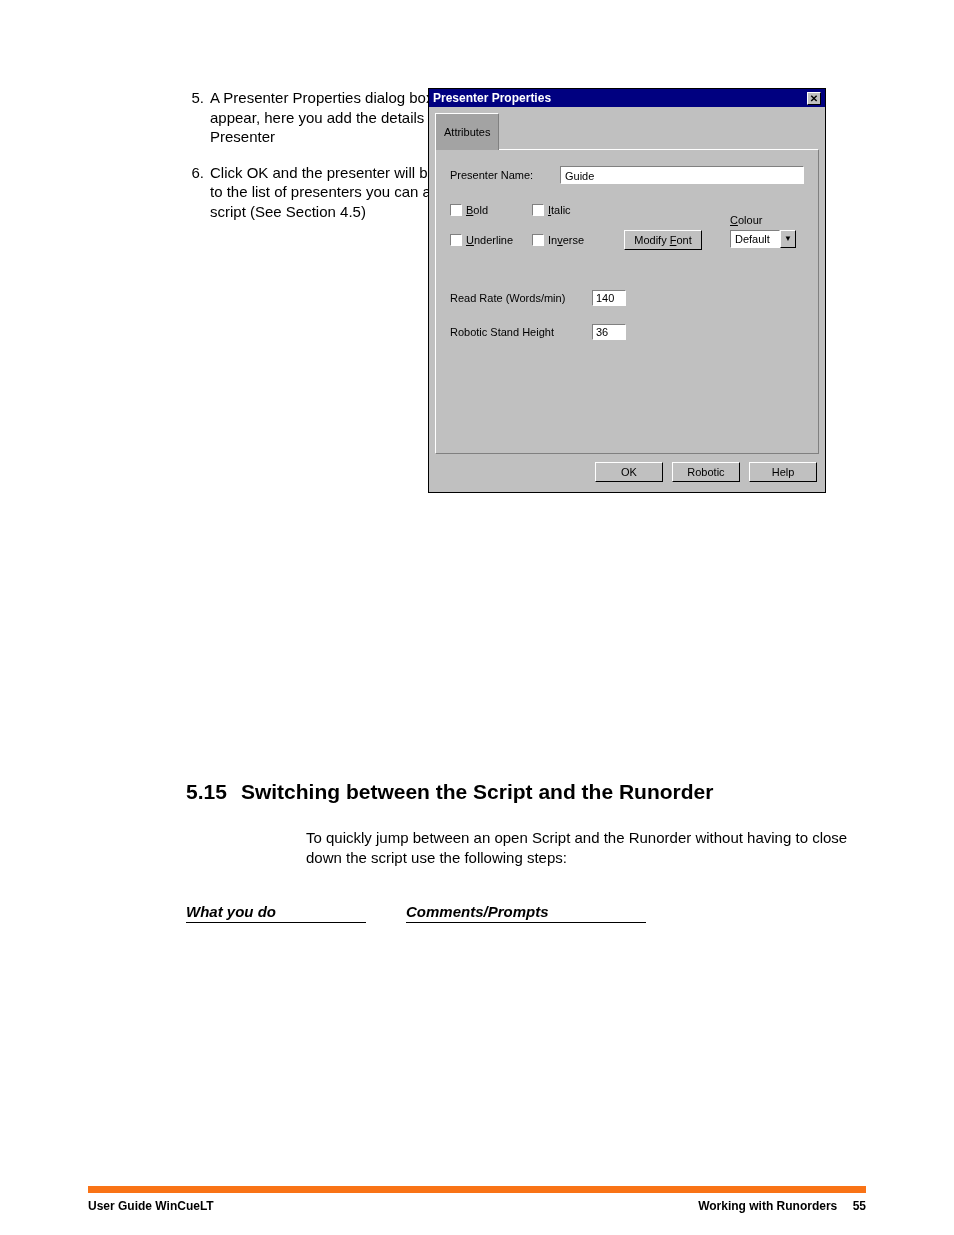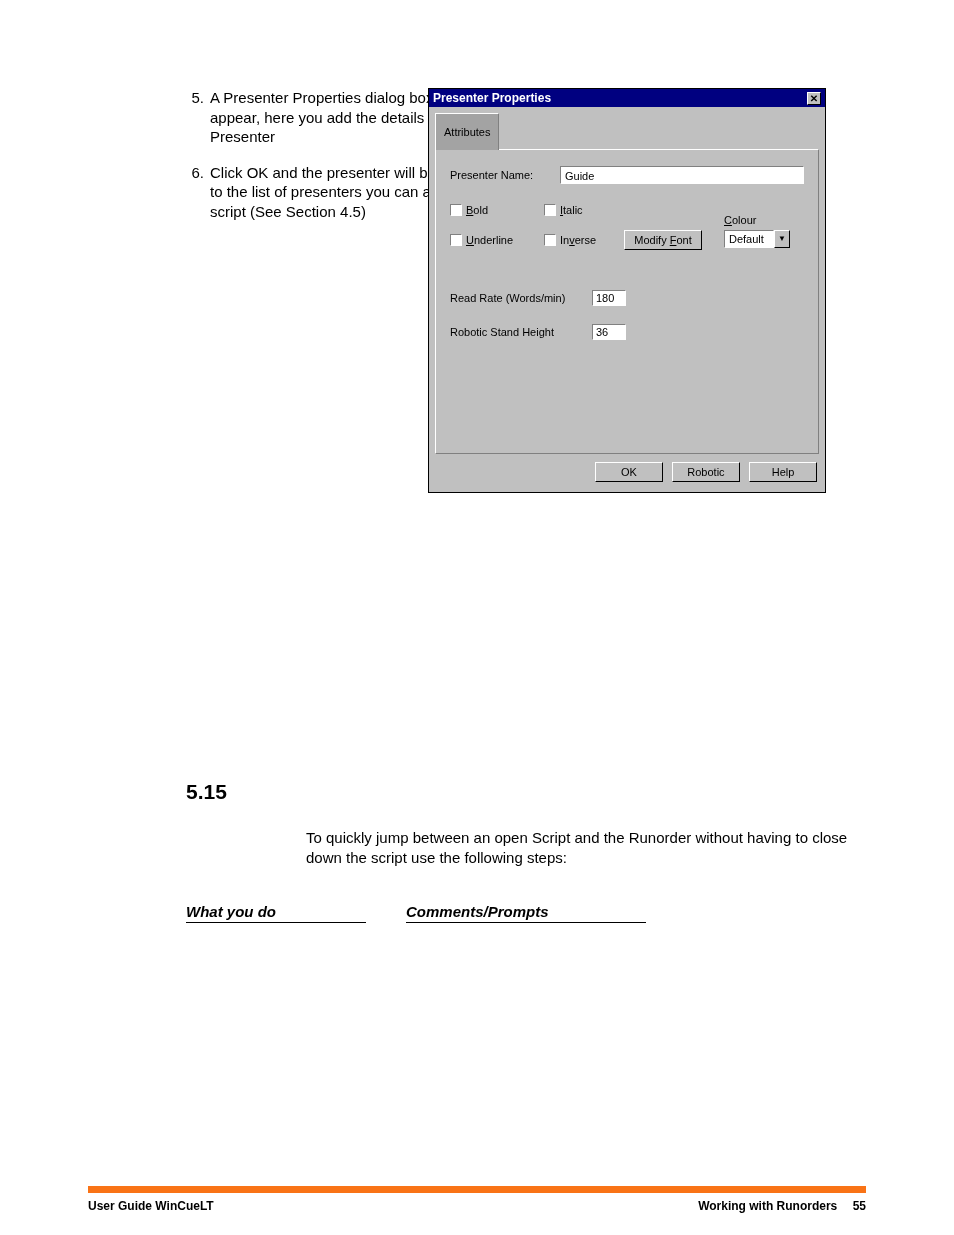--- a/index.html
+++ b/index.html
@@ -133,21 +133,21 @@
     padding: 1px 3px;
     width: 34px;
     height: 16px;
     line-height: 13px;
     display: inline-block;
   }
   .chkrow {
     margin-top: 6px;
     display: flex;
     align-items: flex-start;
-    gap: 14px;
+    gap: 2px;
     position: relative;
     height: 68px;
   }
   .chkcol {
     width: 80px;
   }
   .chk {
     display: flex;
     align-items: center;
     gap: 4px;
@@ -174,21 +174,21 @@
     display: inline-block;
   }
   .btn-modify {
     width: 78px;
     position: absolute;
     left: 174px;
     top: 26px;
   }
   .colour-block {
     position: absolute;
-    right: 14px;
+    right: 8px;
     top: 10px;
     text-align: left;
   }
   .combo {
     display: flex;
     align-items: stretch;
     margin-top: 4px;
   }
   .combo .cbox {
     background: #fff;
@@ -332,39 +332,40 @@
             <div><span class="u">C</span>olour</div>
             <div class="combo">
               <div class="cbox">Default</div>
               <div class="cbtn">▼</div>
             </div>
           </div>
         </div>
 
         <div class="readrow">
           <div class="rlbl">Read Rate (Words/min)</div>
-          <div class="smallbox">180</div>
+          <div class="smallbox">140</div>
         </div>
         <div class="readrow">
           <div class="rlbl">Robotic Stand Height</div>
           <div class="smallbox">36</div>
         </div>
 
       </div>
     </div>
     <div class="bottombar">
       <span class="btn-win">OK</span>
       <span class="btn-win">Robotic</span>
       <span class="btn-win">Help</span>
     </div>
   </div>
 
   <div class="sect">
     <div class="sect-head">
       <span>5.15</span>
+      <span>Switching between the Script and the Runorder</span>
     </div>
     <div class="sect-body">To quickly jump between an open Script and the Runorder without having to close down the script use the following steps:</div>
     <div class="cols">
       <div class="colhead col1">What you do</div>
       <div class="colhead col2">Comments/Prompts</div>
     </div>
   </div>
 
 </div>
 

